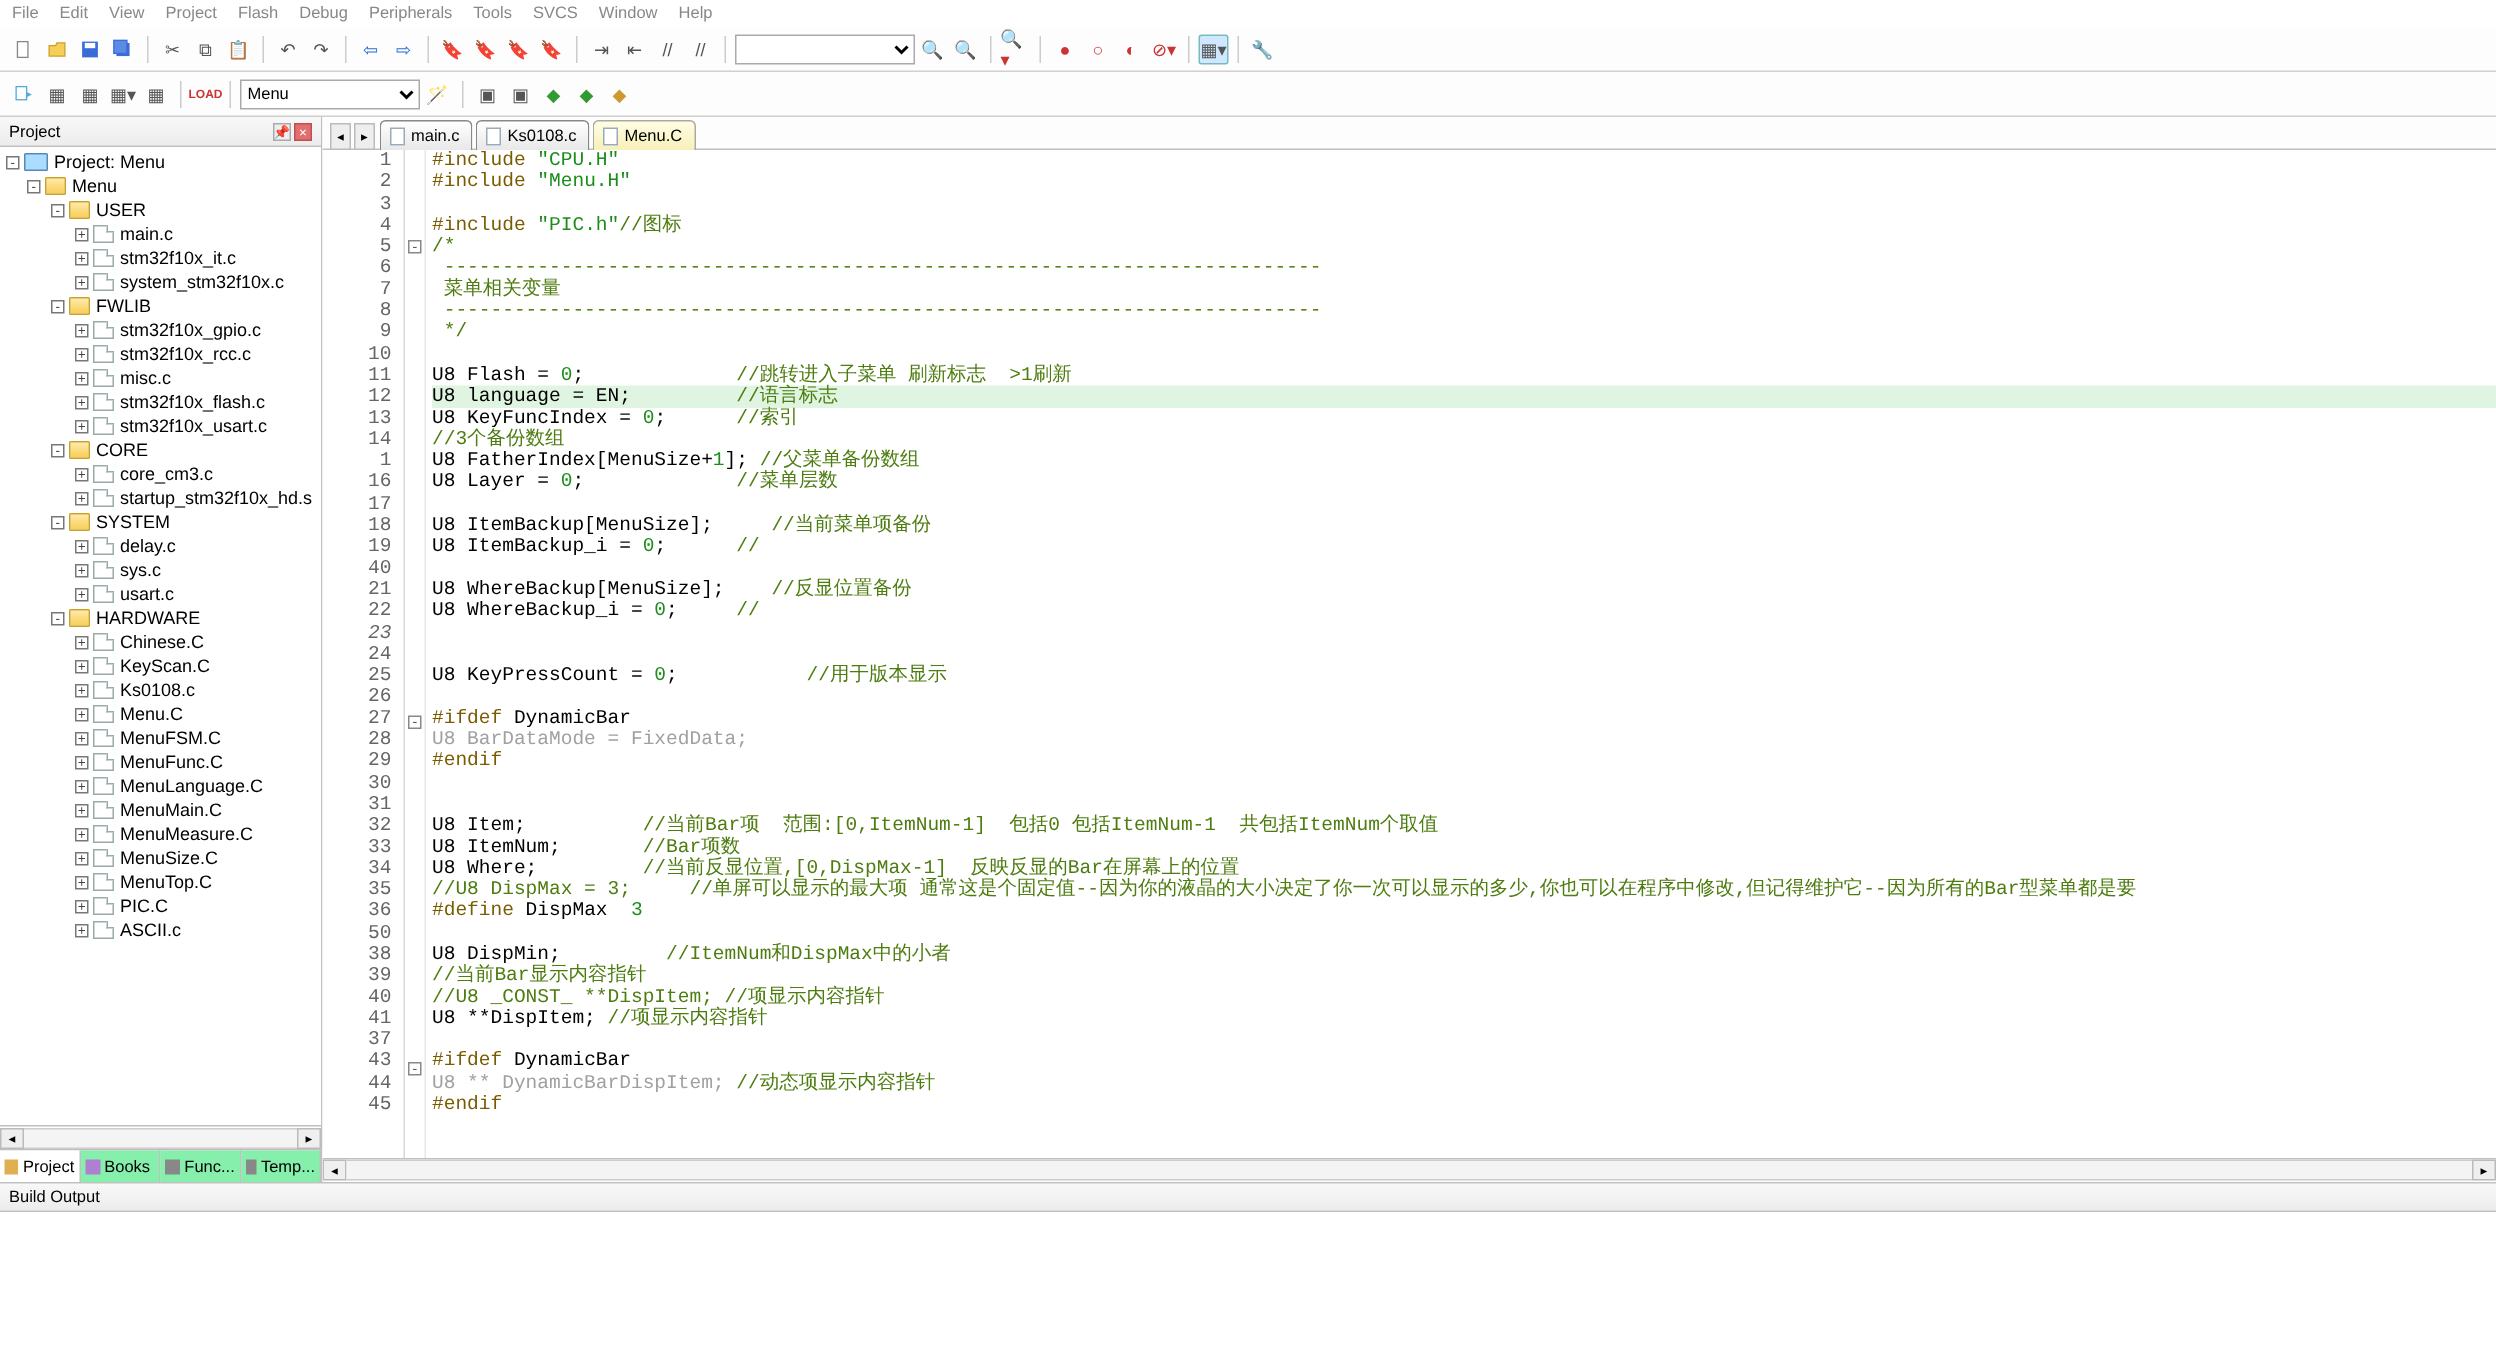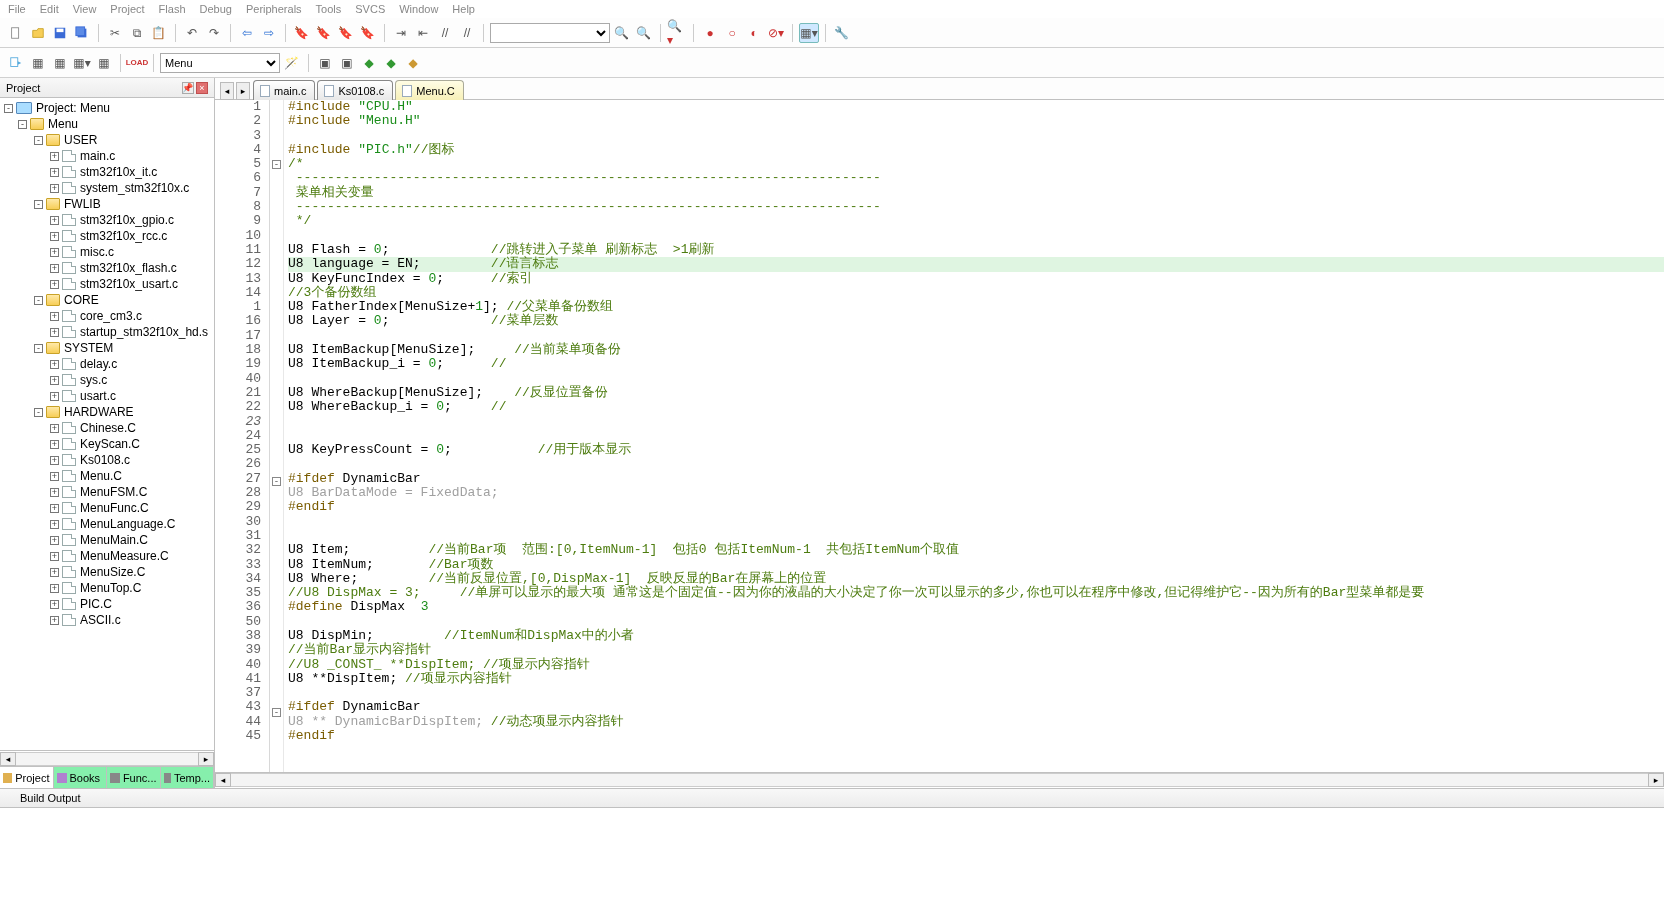--- a/index.html
+++ b/index.html
@@ -45,21 +45,21 @@
 .code .ln { height: 14.3px; }
 .hl-line { background: #dff5e1; display:block; }
 .pp { color: #7a5c00; }
 .str { color: #1a8d1a; }
 .cm { color: #4d7c0f; }
 .dim { color: #a0a0a0; }
 .num { color: #1a8d1a; }
 .ed-hscroll { height: 16px; border-top:1px solid #c0c0c0; display:flex; }
 .ed-hscroll .abtn{width:16px;height:14px;background:#efefef;border:1px solid #bbb;text-align:center;font-size:9px;line-height:12px;cursor:pointer;}
 .ed-hscroll .track{flex:1;height:14px;background:#f4f4f4;border-top:1px solid #ccc;border-bottom:1px solid #ccc;}
-.output-title { height: 20px; background: linear-gradient(#f8f8f8,#ececec); border-top: 1px solid #c0c0c0; border-bottom: 1px solid #c0c0c0; padding: 0 20px; font-size: 11px; display:flex; align-items:center; }
+.output-title { height: 20px; background: linear-gradient(#f8f8f8,#ececec); border-top: 1px solid #c0c0c0; border-bottom: 1px solid #c0c0c0; padding: 0 6px; font-size: 11px; display:flex; align-items:center; }
 .output-body { height: 118px; background: #fff; font-family: Consolas, monospace; font-size: 11px; padding: 2px 6px; }
 svg.i{width:14px;height:14px;}
 </style>
 </head>
 <body>
 
 <div class="menubar" id="menubar">
     <span>File</span>
     <span>Edit</span>
     <span>View</span>

